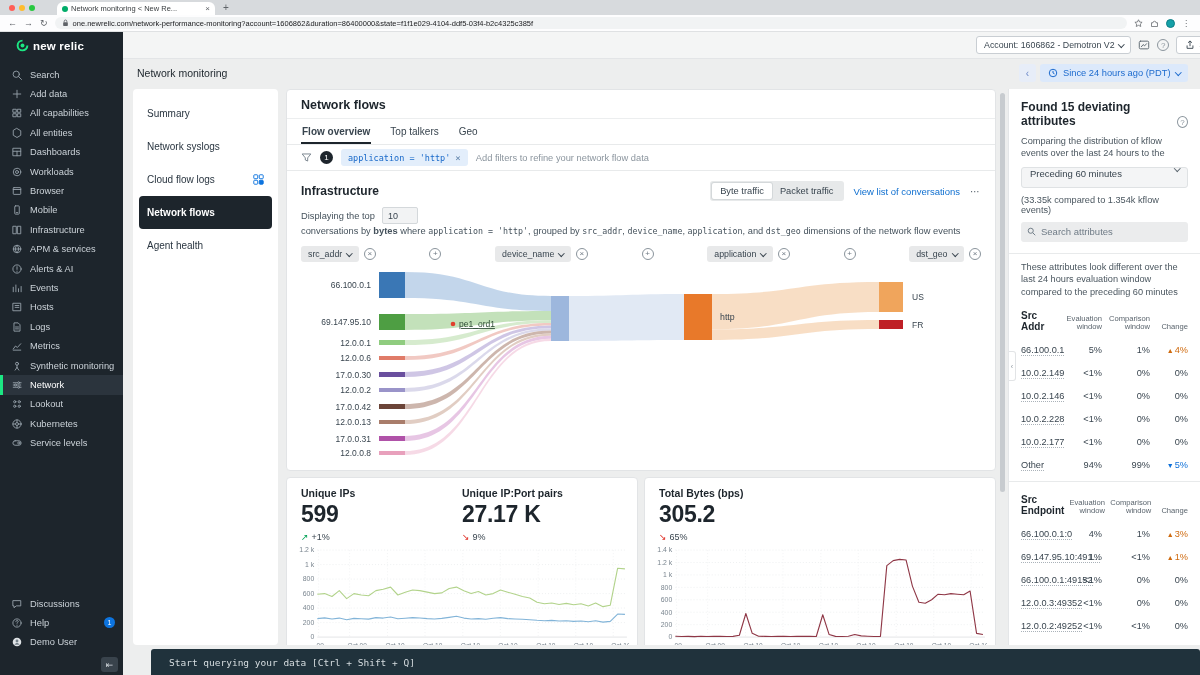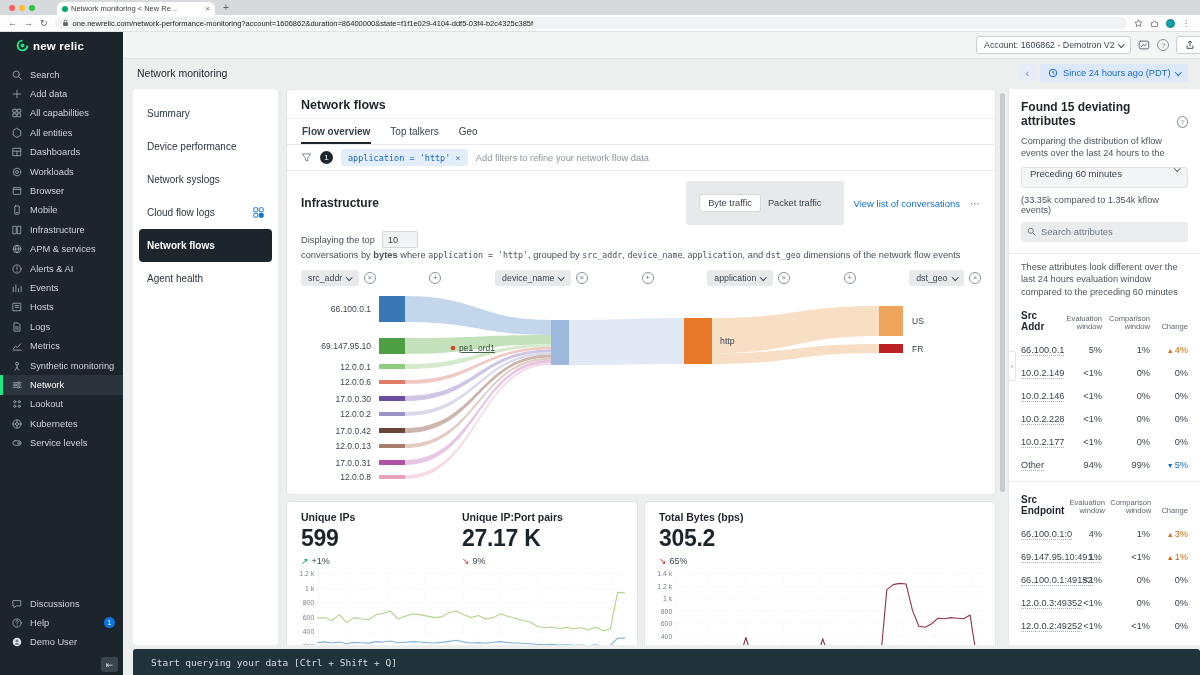--- a/index.html
+++ b/index.html
@@ -71,21 +71,21 @@
   .filter-row { height:26px; display:flex; align-items:center; gap:8px; padding:0 14px; border-bottom:1px solid #e8eaeb; }
   .funnel { color:#6d7883; display:flex; }
   .funnel svg { width:11px; height:11px; fill:none; stroke:currentColor; stroke-width:1.1; }
   .fbadge { width:13px; height:13px; border-radius:50%; background:#1d252c; color:#fff; font-size:8px; display:flex; align-items:center; justify-content:center; }
   .fchip { background:#e3eefb; border-radius:3px; height:17px; display:flex; align-items:center; gap:5px; padding:0 7px; font-size:8.5px; color:#1768c9; }
   .fchip .x { color:#5d81a8; font-size:9px; }
   .fplaceholder { font-size:9.3px; color:#8b959e; }
 
   .conv-head { display:flex; align-items:center; padding:10px 14px 0; gap:10px; }
   .conv-head h3 { font-size:12px; color:#1d252c; margin-right:auto; }
-  .toggle { background:#e7e9ea; border-radius:3px; padding:14px; display:flex; }
+  .toggle { background:#e7e9ea; border-radius:3px; padding:2px; display:flex; }
   .toggle-btn { font-size:9.3px; color:#39454f; padding:3px 8px; border-radius:2px; cursor:pointer; }
   .toggle-btn.active { background:#fff; box-shadow:0 0 0 1px #d4d8da; }
   .conv-link { font-size:9.5px; color:#0f6fd0; cursor:pointer; }
   .dots3 { color:#5b666f; font-size:10px; letter-spacing:1px; }
   .conv-desc { padding:6px 14px 2px; font-size:9.3px; color:#45525c; display:flex; align-items:center; flex-wrap:wrap; gap:2px; }
   .top-input { width:36px; height:17px; border:1px solid #d4d8db; background:#f2f3f4; border-radius:2px; font-size:9px; color:#39454f; padding:0 5px; margin:0 5px; }
   .dp-b { font-weight:bold; }
   .dp-c { font-family:"DejaVu Sans Mono",monospace; font-size:8.3px; }
 
   .dim-row { display:flex; align-items:center; padding:8px 14px 4px; }
@@ -128,21 +128,21 @@
   .rp-row { display:flex; align-items:center; margin-top:13px; }
   .rp-label { flex:1; font-size:9.2px; color:#39454f; min-width:0; }
   .rp-label span { border-bottom:1px dotted #aab2b9; white-space:nowrap; }
   .rp-val { font-size:9.2px; color:#39454f; text-align:right; }
   .rp-val.c1{width:42px}.rp-val.c2{width:48px}
   .rp-chg { width:38px; font-size:9.2px; text-align:right; color:#39454f; }
   .rp-chg .tri { font-size:7px; margin-right:1px; }
   .rp-chg.up { color:#cf6a0e; } .rp-chg.down { color:#0d6fd8; }
   .rp-handle { position:absolute; left:0; top:262px; width:7px; height:30px; background:#fff; border:1px solid #e2e4e6; border-left:none; border-radius:0 3px 3px 0; display:flex; align-items:center; justify-content:center; font-size:7px; color:#8a949c; }
 
-  .query-bar { height:27px; margin-left:10px; background:#20323c; border-radius:3px 3px 0 0; display:flex; align-items:center; padding-left:18px; }
+  .query-bar { height:27px; margin-left:28px; background:#20323c; border-radius:3px 3px 0 0; display:flex; align-items:center; padding-left:18px; }
   .query-bar span { font-family:"DejaVu Sans Mono",monospace; font-size:9.5px; color:#d6dde0; }
 
   svg.chart { width:100%; height:auto; display:block; }
   text { font-family:"Liberation Sans","DejaVu Sans",sans-serif; }
 </style>
 </head>
 <body>
 
 <div>
   <div class="tabstrip">
@@ -442,23 +442,20 @@
           <span>Since 24 hours ago (PDT)</span>
           <span class="chev"></span>
         </div>
       </div>
     </div>
 
     <div class="content-row">
       <nav class="subnav" id="subnav">
           <div class="subnav-item">
             <span>Summary</span>
-          </div>
-          <div class="subnav-item">
-            <span>Device performance</span>
           </div>
           <div class="subnav-item">
             <span>Network syslogs</span>
           </div>
           <div class="subnav-item">
             <span>Cloud flow logs</span>
             <span class="trail">
               <svg viewBox="0 0 14 14">
                 <rect x="1" y="1" width="5" height="5" rx="1"></rect>
                 <rect x="8" y="1" width="5" height="5" rx="1"></rect>

